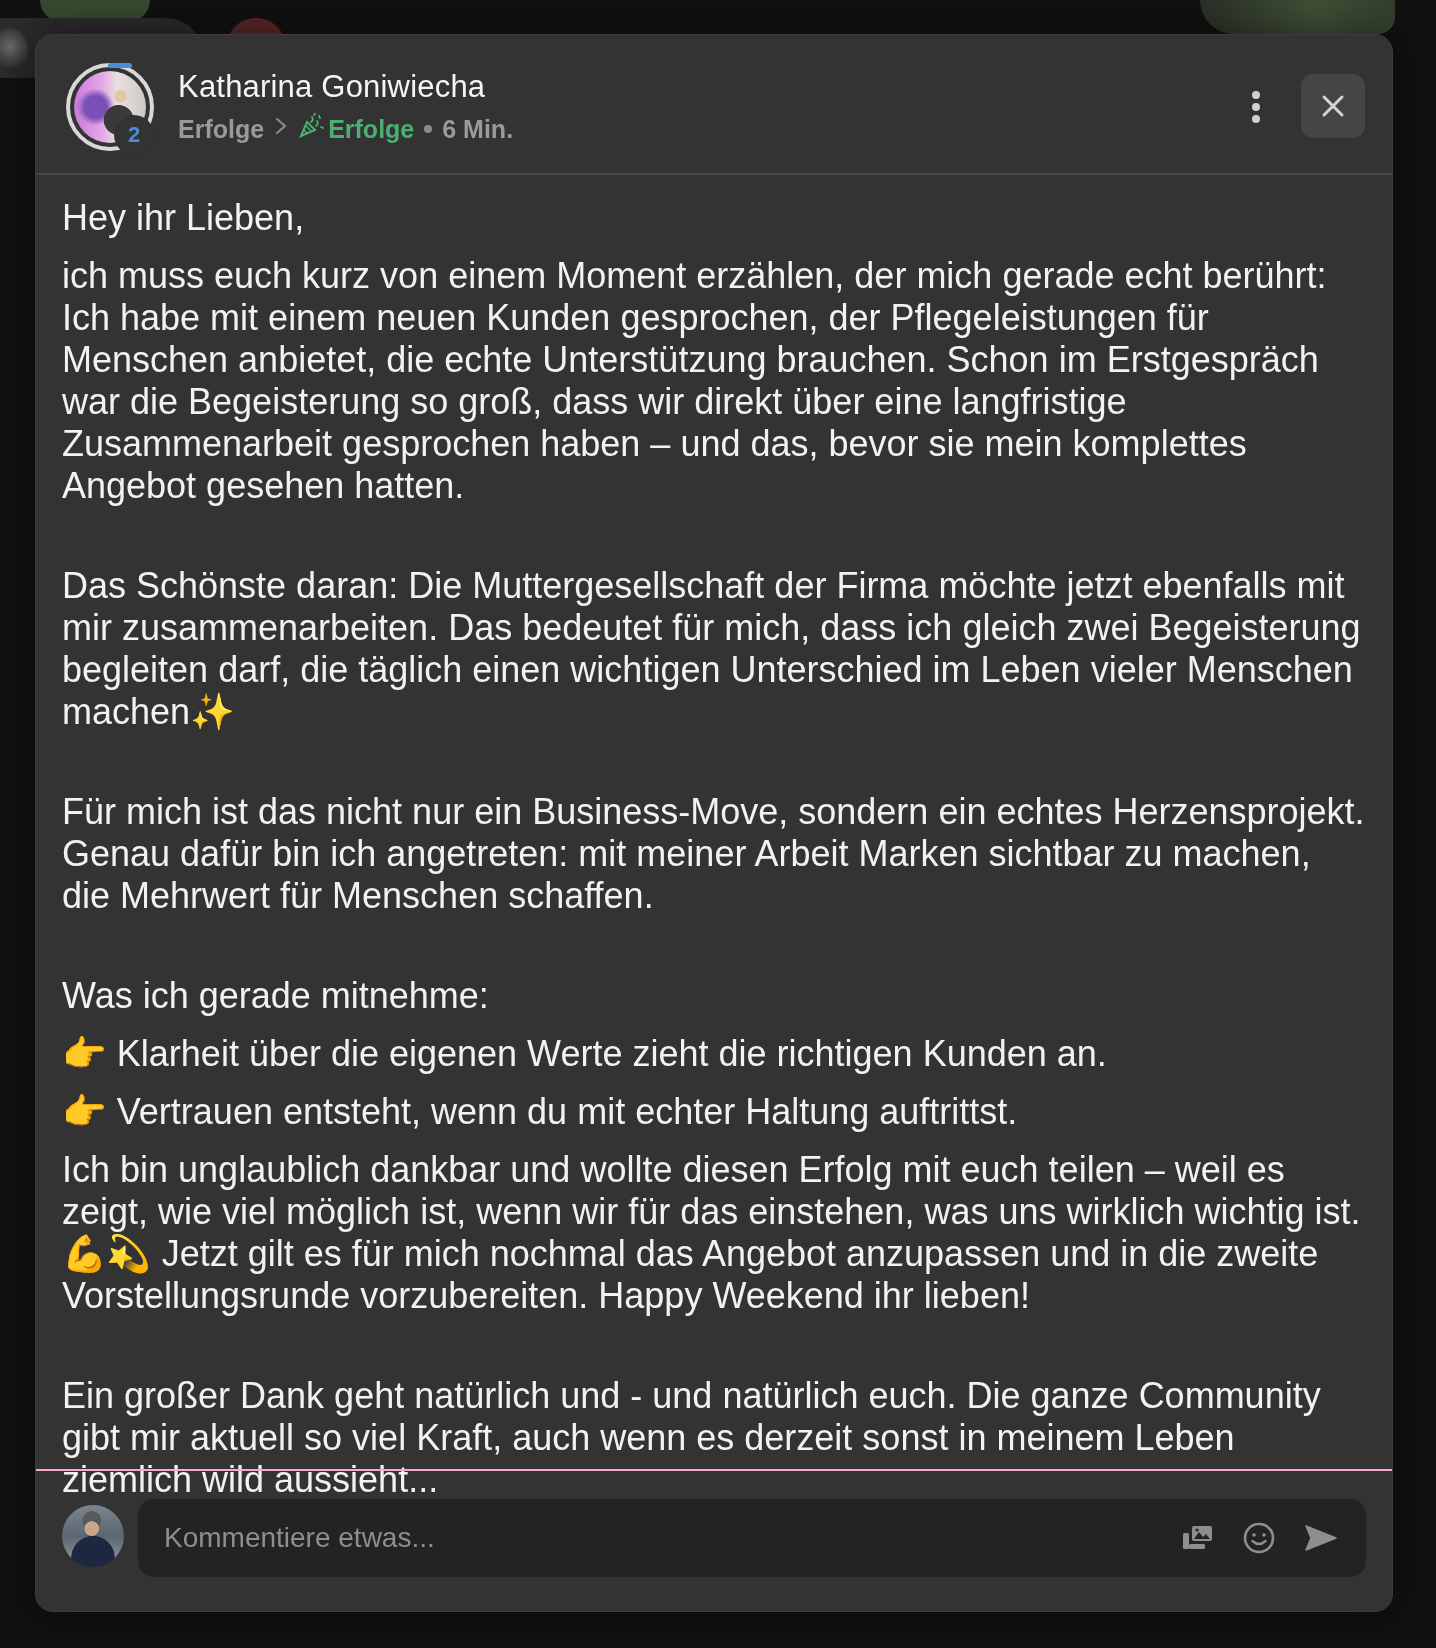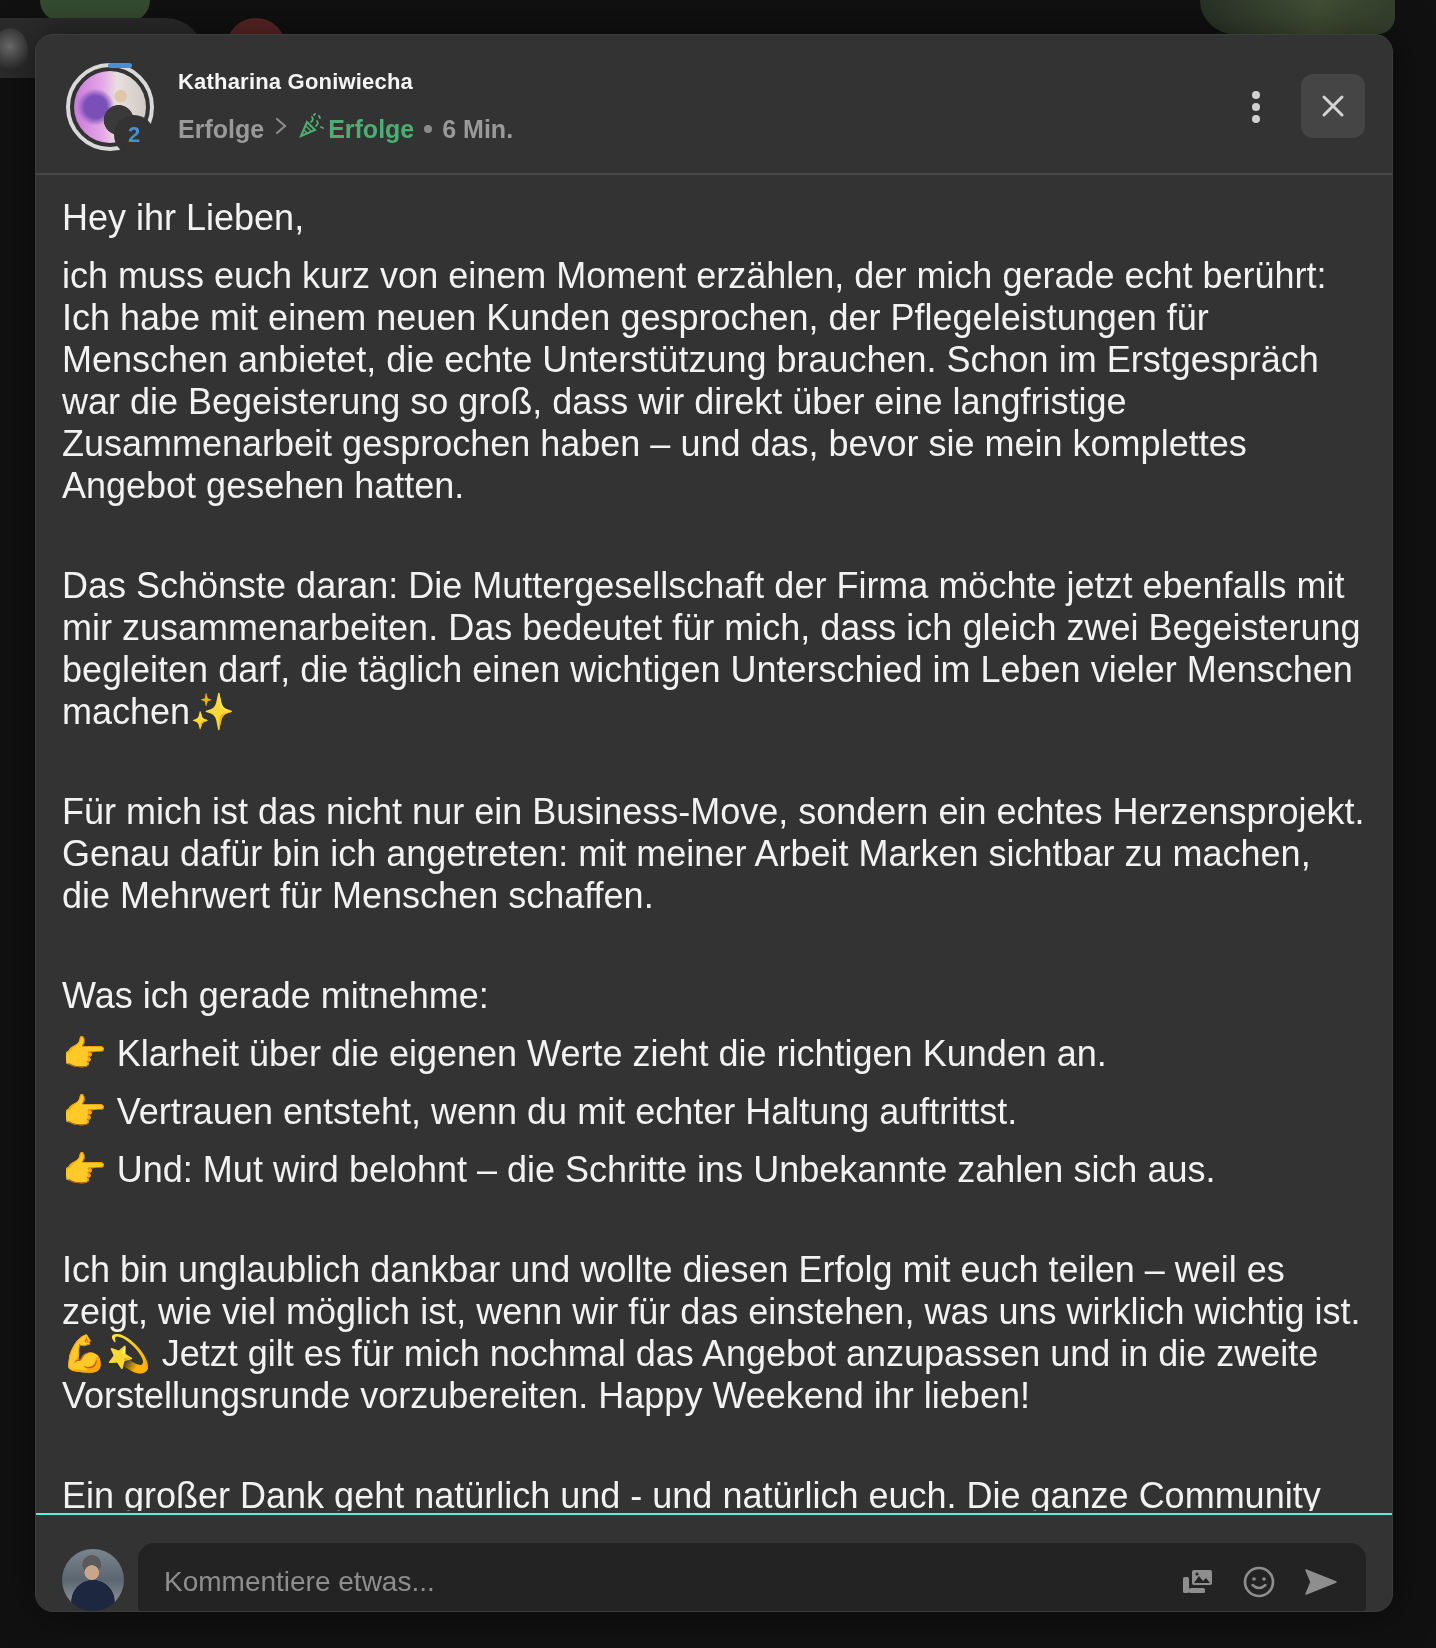--- a/index.html
+++ b/index.html
@@ -62,21 +62,21 @@
       linear-gradient(90deg, #c87ad8, #e5a8e8 40%, #e8e0e0 60%, #cfc9c4);
   }
   .level-badge {
     position: absolute; left: 78px; top: 80px; width: 40px; height: 40px;
     border-radius: 50%; background: #333333;
     color: #4a8ed6; font-weight: bold; font-size: 22px;
     display: flex; align-items: center; justify-content: center;
   }
   .author-name {
     position: absolute; left: 142px; top: 34px;
-    font-size: 22px; font-weight: 700; color: #f5f5f5; letter-spacing: .2px;
+    font-size: 31px; font-weight: 400; color: #f5f5f5; letter-spacing: .2px;
   }
   .meta {
     position: absolute; left: 142px; top: 78px;
     display: flex; align-items: center; gap: 10px;
     font-size: 25px; color: #9a9a9a; font-weight: bold;
   }
   .meta .chev { font-size: 22px; color: #8a8a8a; font-weight: normal; }
   .meta .cat-green { color: #4caf72; display: flex; align-items: center; gap: 4px; }
   .meta .dot { width: 8px; height: 8px; border-radius: 50%; background: #8a8a8a; }
   .kebab {
@@ -93,22 +93,22 @@
 
   .body {
     position: absolute; left: 0; top: 142px; width: 100%; height: 1334px;
     overflow: hidden; padding: 20px 26px 0 26px;
     font-size: 36px; line-height: 42px; color: #f2f2f2;
   }
   .body p { margin-bottom: 16px; white-space: pre-line; }
   .body p.gap { margin-bottom: 58px; }
 
   .footer {
-    position: absolute; left: 0; top: 1478px; width: 100%; height: 100px;
-    border-top: 2px solid #5eead4;
+    position: absolute; left: 0; top: 1434px; width: 100%; height: 100px;
+    border-top: 2px solid #f9a8d4;
   }
   .my-avatar {
     position: absolute; left: 26px; top: 34px; width: 62px; height: 62px;
     border-radius: 50%;
     background:
       radial-gradient(circle at 48% 38%, #c9a58a 0 14%, transparent 15%),
       radial-gradient(circle at 48% 25%, #5a5a5a 0 16%, transparent 17%),
       radial-gradient(circle at 50% 85%, #1e2740 0 35%, transparent 36%),
       linear-gradient(180deg, #7b8590, #5b6670 50%, #9aa0a6);
   }
@@ -173,21 +173,20 @@
   </div>
 
   <div class="body">
     <p>Hey ihr Lieben,</p>
     <p class="gap">ich muss euch kurz von einem Moment erzählen, der mich gerade echt berührt: Ich habe mit einem neuen Kunden gesprochen, der Pflegeleistungen für Menschen anbietet, die echte Unterstützung brauchen. Schon im Erstgespräch war die Begeisterung so groß, dass wir direkt über eine langfristige Zusammenarbeit gesprochen haben – und das, bevor sie mein komplettes Angebot gesehen hatten.</p>
     <p class="gap">Das Schönste daran: Die Muttergesellschaft der Firma möchte jetzt ebenfalls mit mir zusammenarbeiten. Das bedeutet für mich, dass ich gleich zwei Begeisterung begleiten darf, die täglich einen wichtigen Unterschied im Leben vieler Menschen machen✨</p>
     <p class="gap">Für mich ist das nicht nur ein Business-Move, sondern ein echtes Herzensprojekt. Genau dafür bin ich angetreten: mit meiner Arbeit Marken sichtbar zu machen, die Mehrwert für Menschen schaffen.</p>
     <p>Was ich gerade mitnehme:</p>
     <p>👉 Klarheit über die eigenen Werte zieht die richtigen Kunden an.</p>
     <p>👉 Vertrauen entsteht, wenn du mit echter Haltung auftrittst.</p>
-    <p class="gap">👉 Und: Mut wird belohnt – die Schritte ins Unbekannte zahlen sich aus.</p>
     <p class="gap">Ich bin unglaublich dankbar und wollte diesen Erfolg mit euch teilen – weil es zeigt, wie viel möglich ist, wenn wir für das einstehen, was uns wirklich wichtig ist. 💪💫 Jetzt gilt es für mich nochmal das Angebot anzupassen und in die zweite Vorstellungsrunde vorzubereiten. Happy Weekend ihr lieben!</p>
     <p>Ein großer Dank geht natürlich   und  - und natürlich euch. Die ganze Community gibt mir aktuell so viel Kraft, auch wenn es derzeit sonst in meinem Leben ziemlich wild aussieht...</p>
   </div>
 
   <div class="footer">
     <div class="my-avatar"></div>
     <div class="comment-box">
       <input class="comment-input" type="text" placeholder="Kommentiere etwas..." style="">
       <div class="tool-icon">
         <svg width="34" height="30" viewBox="0 0 34 30">

